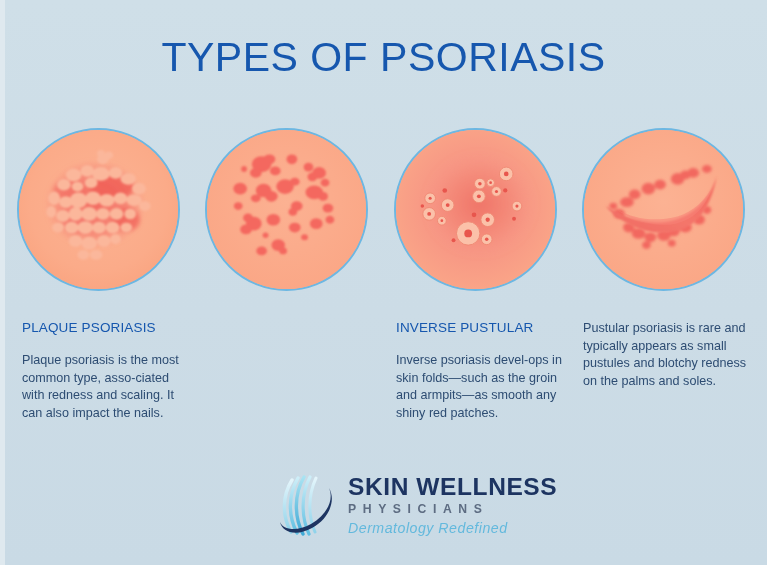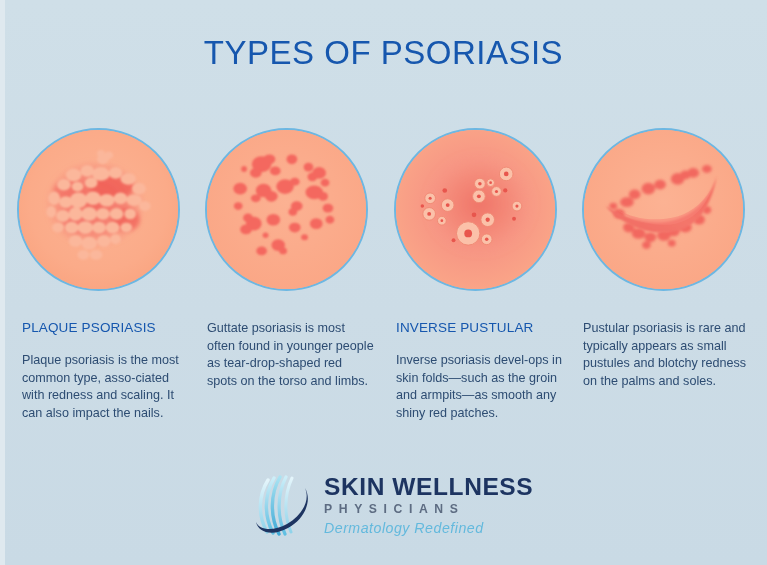--- a/index.html
+++ b/index.html
@@ -27,21 +27,21 @@
     background: #dfe9ef;
   }
 
   
   .title {
     position: absolute;
     left: 0; top: 34px;
     width: 767px;
     text-align: center;
     color: #1657ae;
-    font-size: 33px;
+    font-size: 41px;
     letter-spacing: 0.5px;
     font-weight: 400;
     white-space: nowrap;
   }
 
   
   .circles {
     position: absolute;
     left: 0; top: 128px;
     width: 767px;
@@ -95,21 +95,21 @@
     color: #2d4c72;
     font-size: 12.6px;
     line-height: 17.6px;
     margin: 0;
     font-weight: 400;
   }
 
   
   .logo {
     position: absolute;
-    left: 248px;
+    left: 272px;
     top: 468px;
     width: 278px;
     height: 78px;
   }
   .logo-mark {
     position: absolute;
     left: 0; top: 2px;
     width: 74px; height: 70px;
   }
   .logo-text {
@@ -397,21 +397,20 @@
     </div>
 
   </div>
 
   <div class="col k0">
     <p class="col-heading">PLAQUE PSORIASIS</p>
     <p class="col-body">Plaque psoriasis is the most common type, asso-ciated with redness and scaling. It can also impact the nails.</p>
   </div>
 
   <div class="col k1">
-    <p class="col-body">Guttate psoriasis is most often found in younger people as tear-drop-shaped red spots on the torso and limbs.</p>
   </div>
 
   <div class="col k2">
     <p class="col-heading">INVERSE PUSTULAR</p>
     <p class="col-body">Inverse psoriasis devel-ops in skin folds—such as the groin and armpits—as smooth any shiny red patches.</p>
   </div>
 
   <div class="col k3">
     <p class="col-body">Pustular psoriasis is rare and typically appears as small pustules and blotchy redness on the palms and soles.</p>
   </div>

